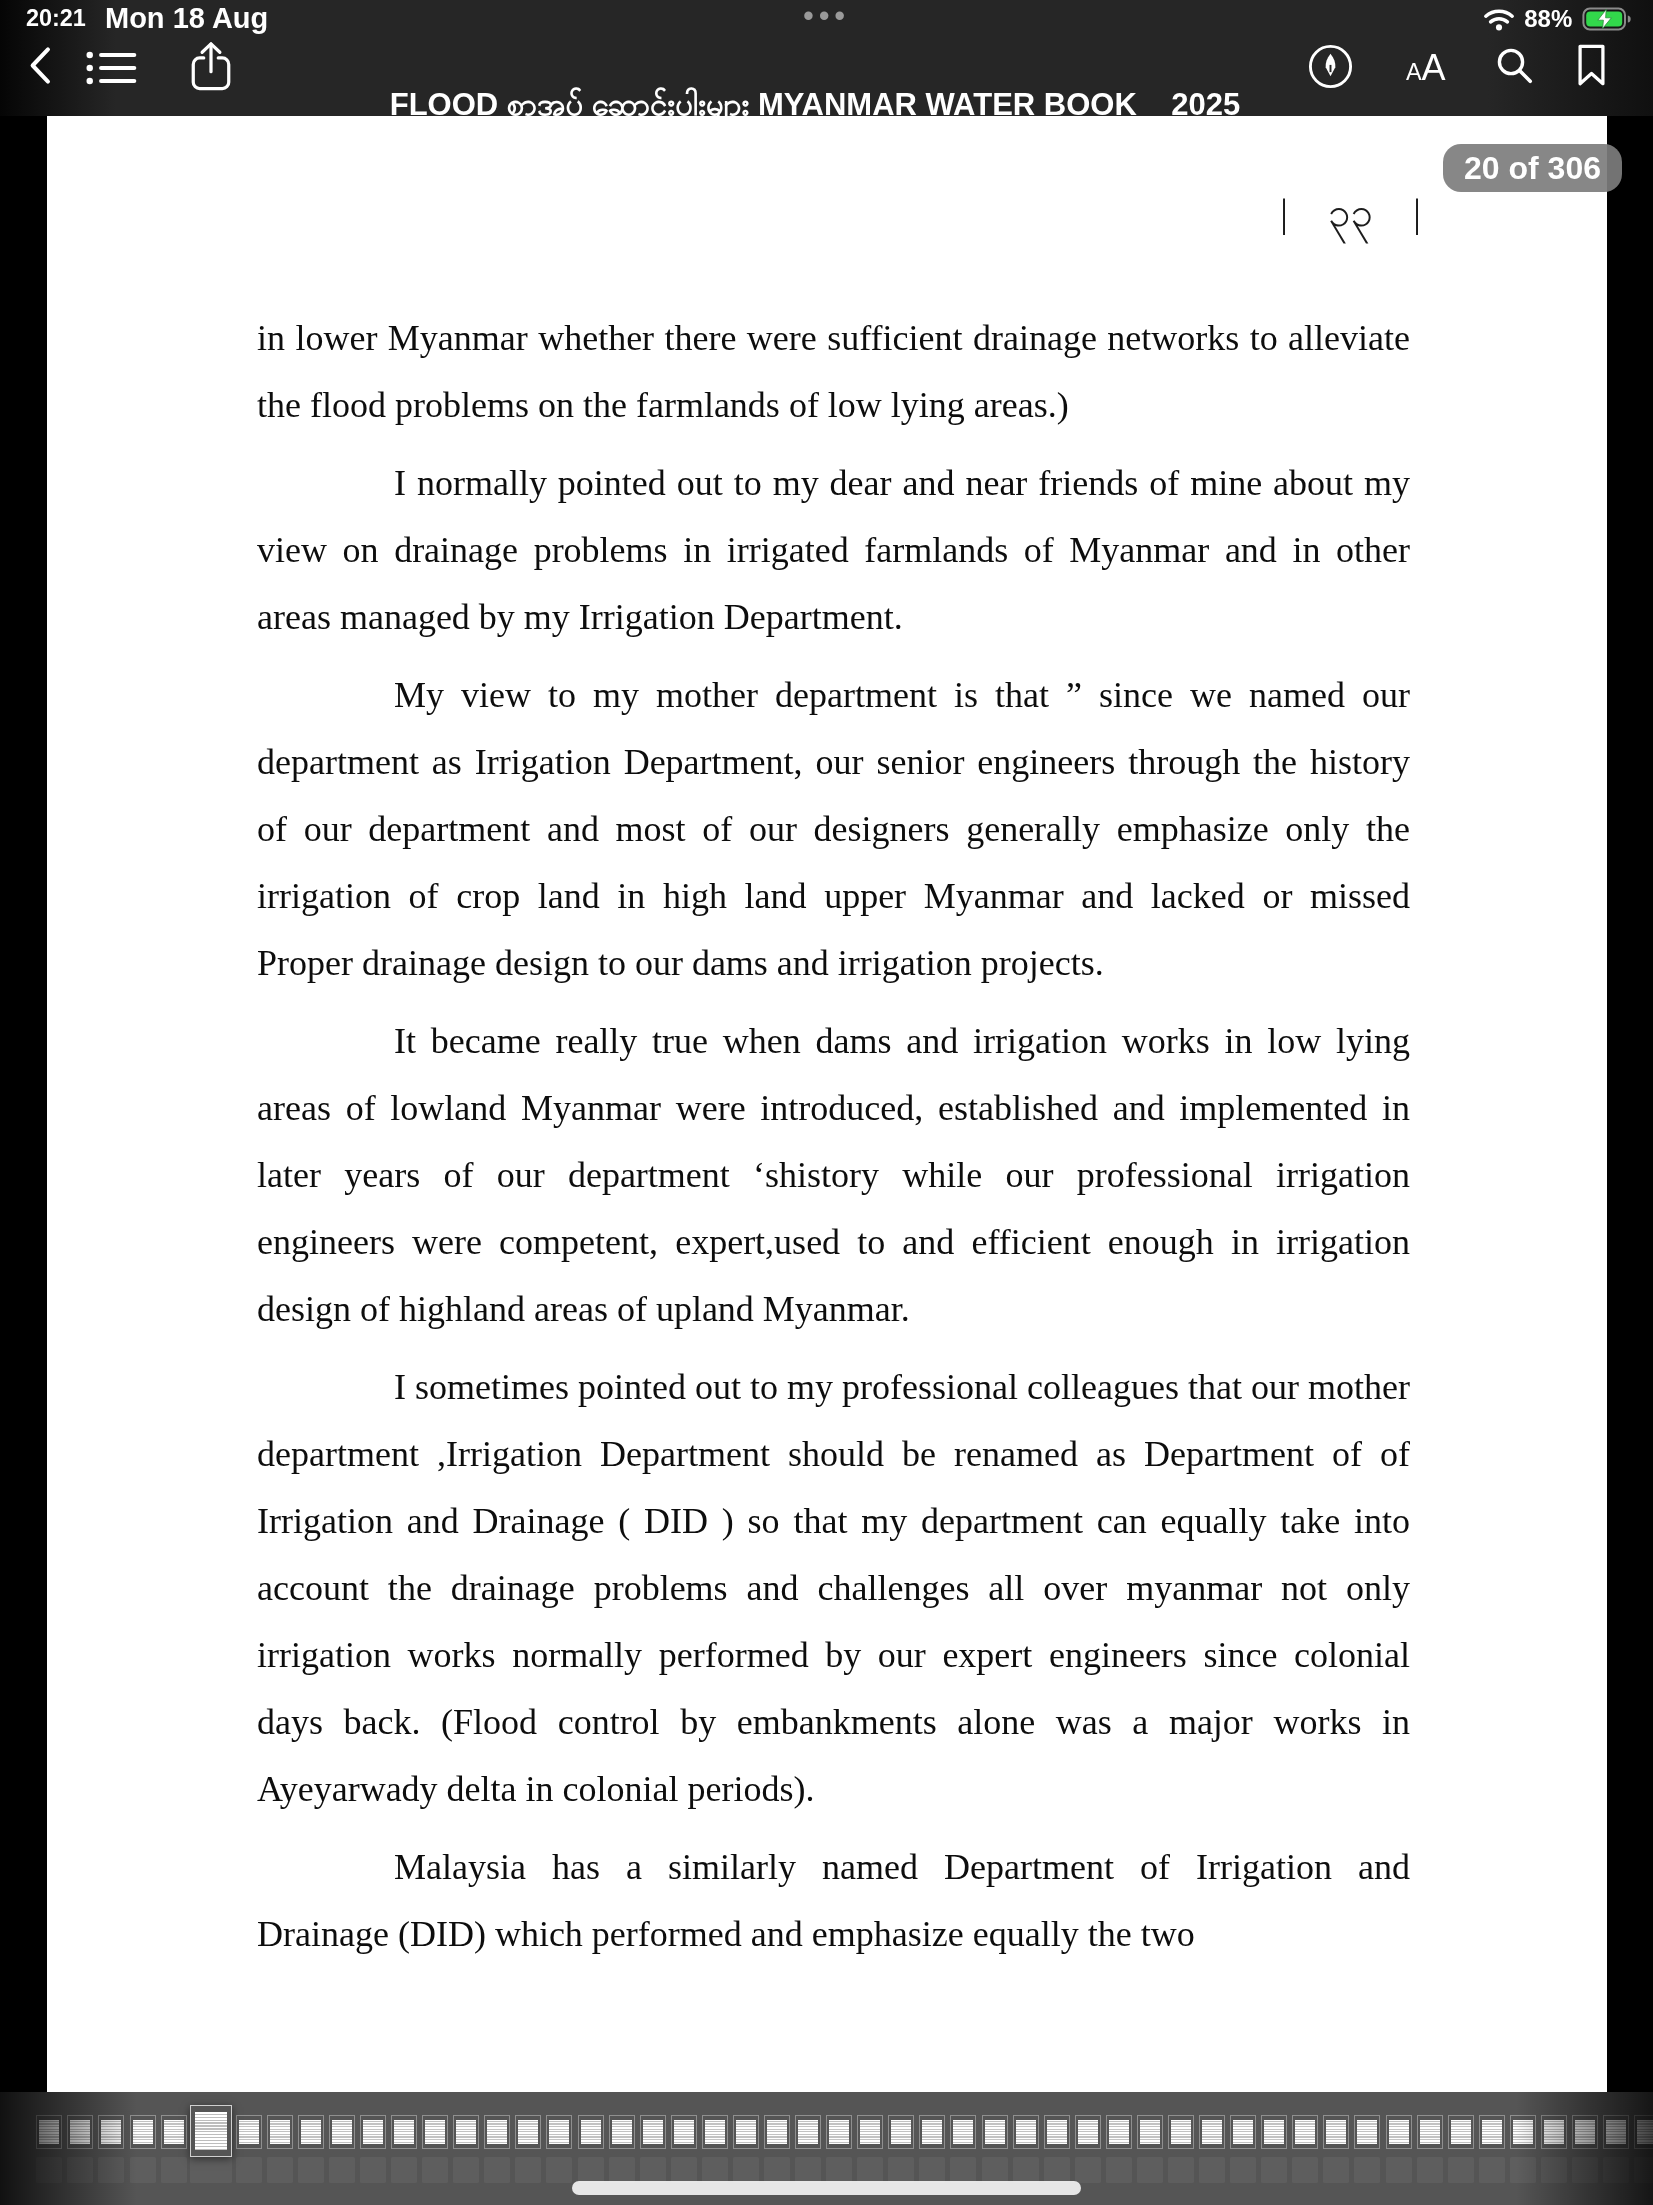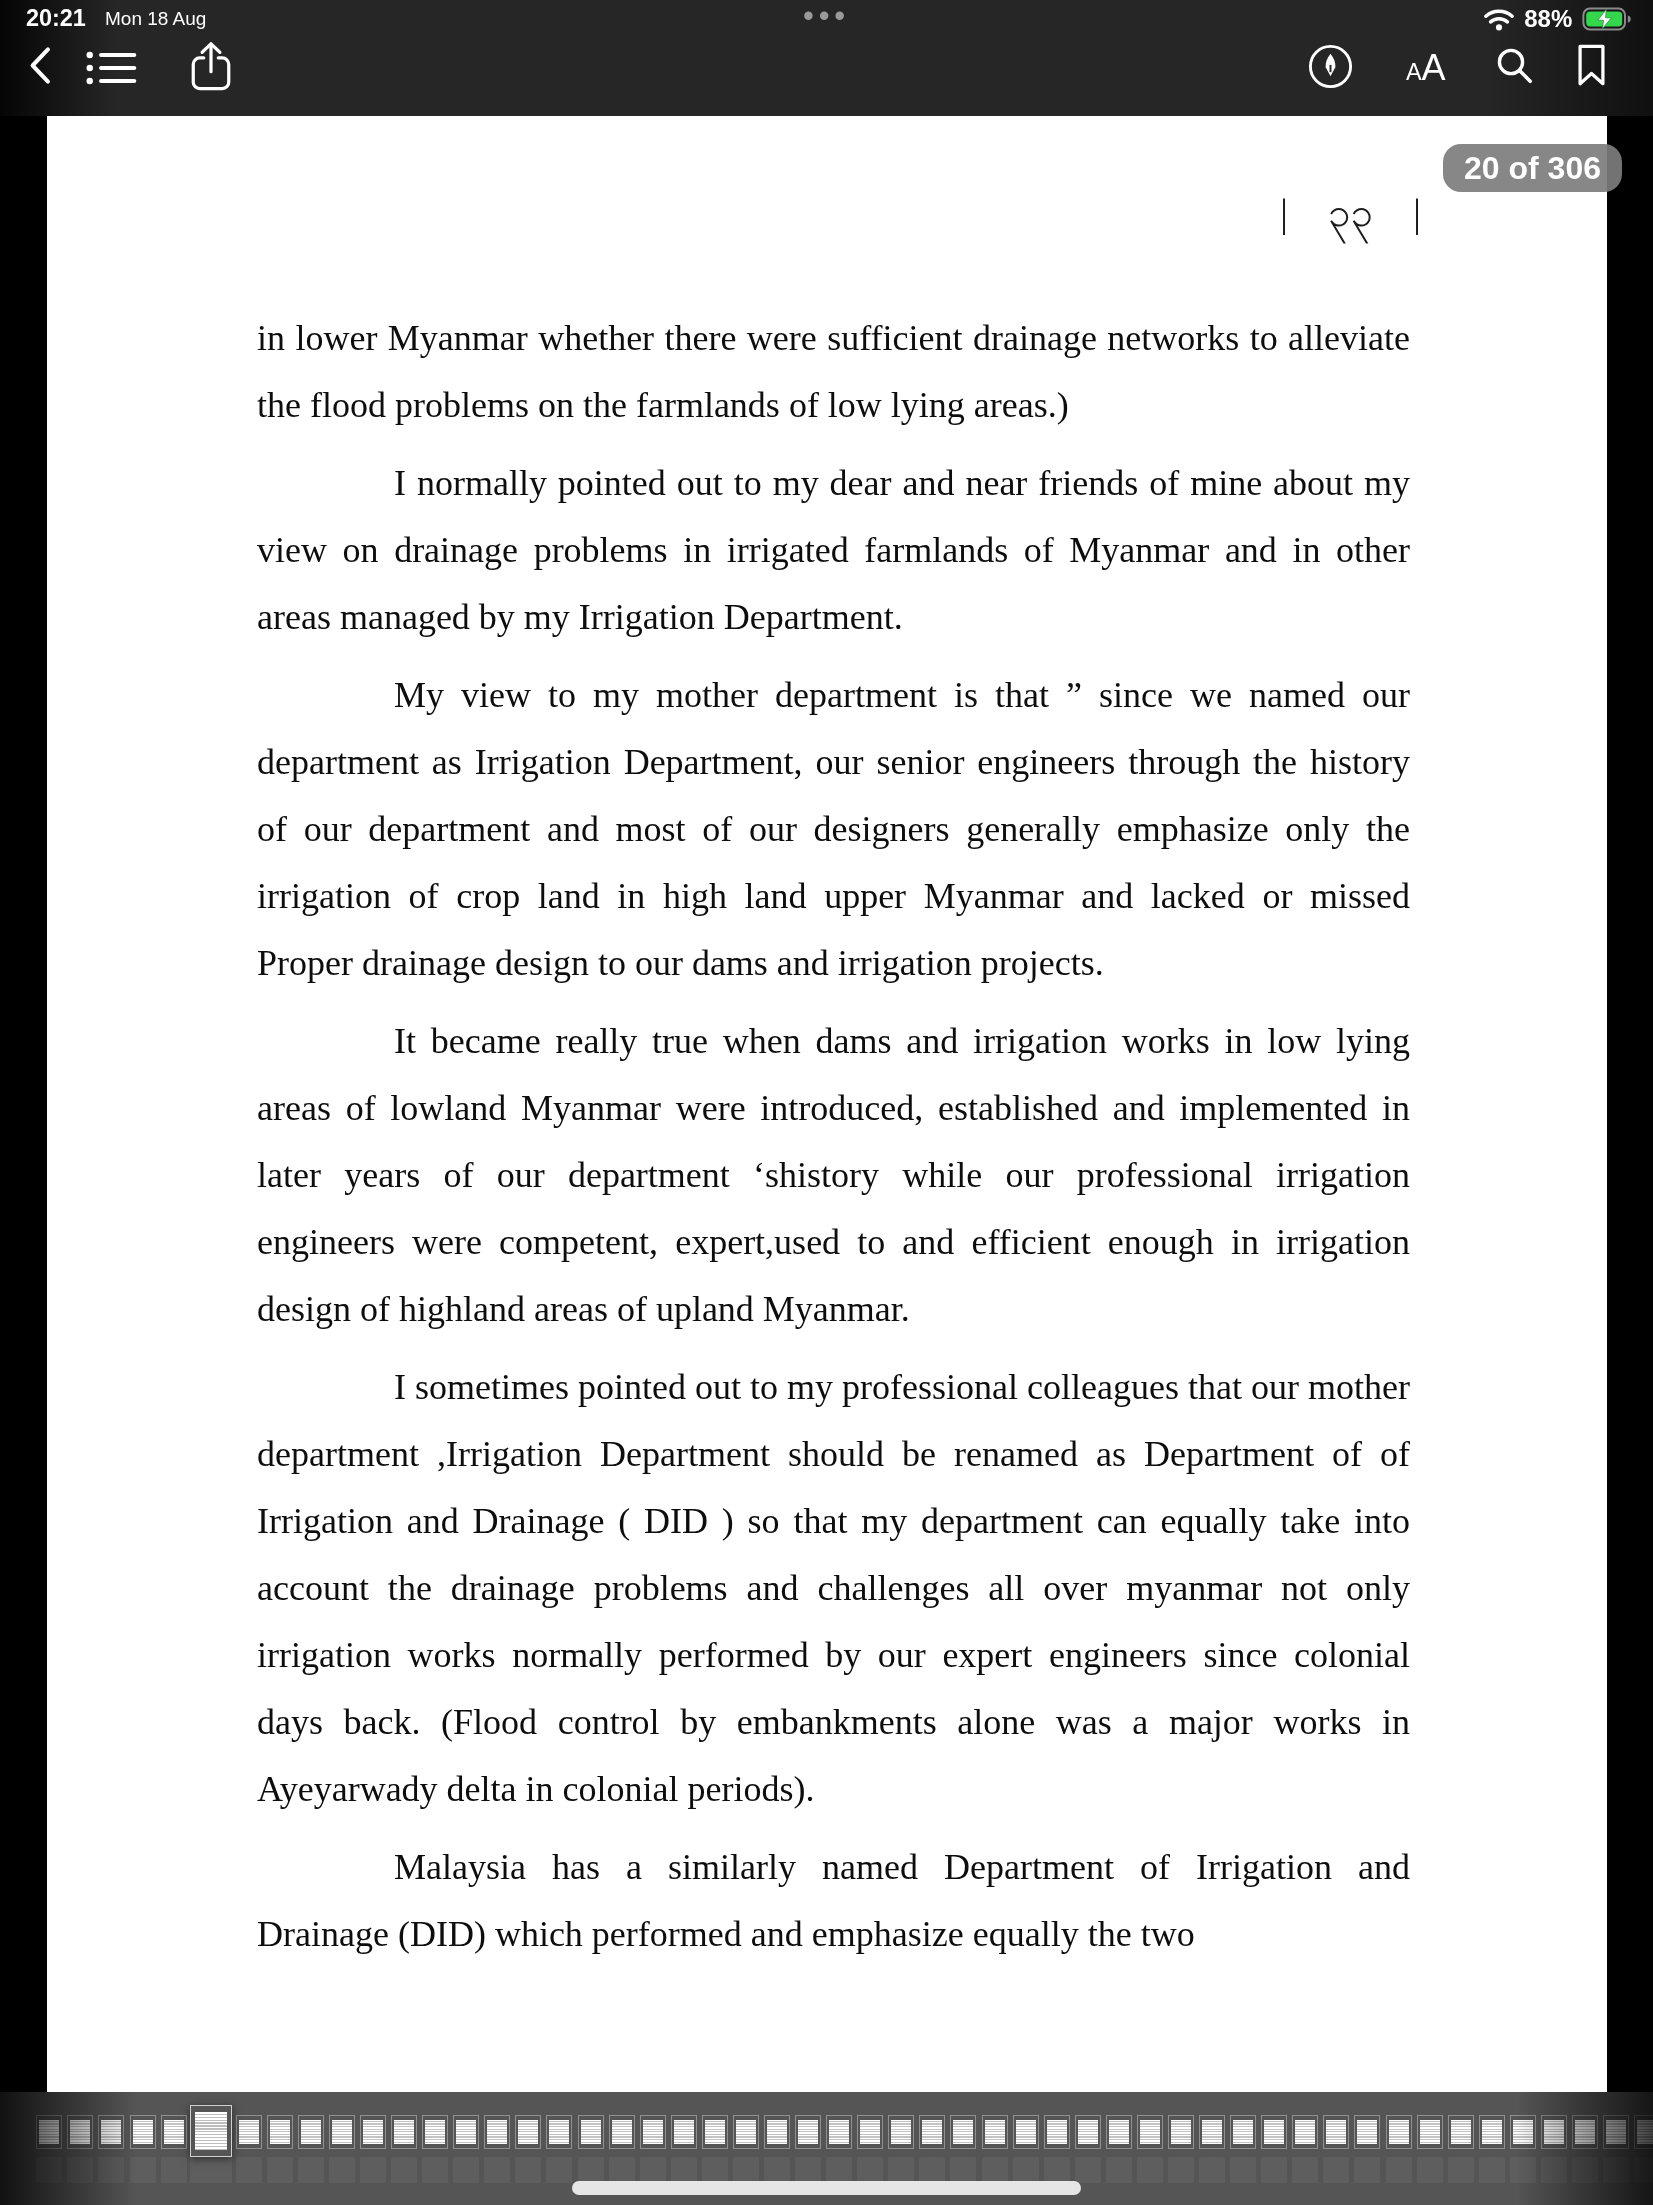--- a/index.html
+++ b/index.html
@@ -9,21 +9,21 @@
     background:#000;font-family:"Liberation Sans",sans-serif;
     -webkit-font-smoothing:antialiased;
   }
   
   #topbar{
     position:absolute;left:0;top:0;width:1653px;height:116px;
     background:linear-gradient(90deg,#050505 0%,#262626 7%,#262626 90%,#101010 100%);
     color:#fff;z-index:5;
   }
   .status-time{position:absolute;left:26px;top:4.8px;font-size:23.4px;font-weight:700;color:#fff;}
-  .status-date{position:absolute;left:105px;top:8px;font-size:19px;font-weight:400;color:#fff;}
+  .status-date{position:absolute;left:105px;top:2px;font-size:29px;font-weight:700;color:#fff;}
   .status-dots{position:absolute;left:0;right:0;top:-1.6px;text-align:center;font-size:31px;letter-spacing:4.8px;color:#9a9a9a;}
   .status-right{position:absolute;right:21px;top:4.8px;display:flex;align-items:center;gap:9.7px;}
   .battery-pct{font-size:24px;font-weight:600;color:#fff;text-align:right;}
   .navrow{position:absolute;left:0;top:36px;width:1653px;height:81px;}
   .navbtn{position:absolute;background:none;border:none;padding:0;cursor:pointer;}
   .nav-title{
     position:absolute;left:48px;width:1534px;top:48px;text-align:center;
     font-size:31px;font-weight:700;color:#fff;white-space:nowrap;
     overflow:hidden;text-overflow:ellipsis;
   }
@@ -146,20 +146,21 @@
         </svg>
       </button>
       <button class="navbtn" style="left:190px;top:4.8px;">
         <svg width="42" height="50" viewBox="0 0 52 62">
           <path d="M17 21 H12 a8 8 0 0 0 -8 8 v22 a8 8 0 0 0 8 8 h28 a8 8 0 0 0 8 -8 V29 a8 8 0 0 0 -8 -8 h-5" fill="none" stroke="#fff" stroke-width="4" stroke-linecap="round"></path>
           <line x1="26" y1="4" x2="26" y2="38" stroke="#fff" stroke-width="4" stroke-linecap="round"></line>
           <polyline points="15,14 26,3.5 37,14" fill="none" stroke="#fff" stroke-width="4" stroke-linecap="round" stroke-linejoin="round"></polyline>
         </svg>
       </button>
 
+      <div class="nav-title">FLOOD စာအုပ် ဆောင်းပါးများ MYANMAR WATER BOOK _ 2025</div>
 
       <button class="navbtn" style="left:1308px;top:8px;">
         <svg width="45" height="45" viewBox="0 0 56 56">
           <circle cx="28" cy="28" r="25" fill="none" stroke="#fff" stroke-width="3.6"></circle>
           <path d="M28 12 C32.5 18 34.5 23 34 29 L28 40 L22 29 C21.5 23 23.5 18 28 12 Z" fill="#fff"></path>
           <line x1="28" y1="26" x2="28" y2="35" stroke="#262626" stroke-width="2.4"></line>
         </svg>
       </button>
       <button class="navbtn" style="left:1406px;top:11.3px;">
         <span class="aa-label">

